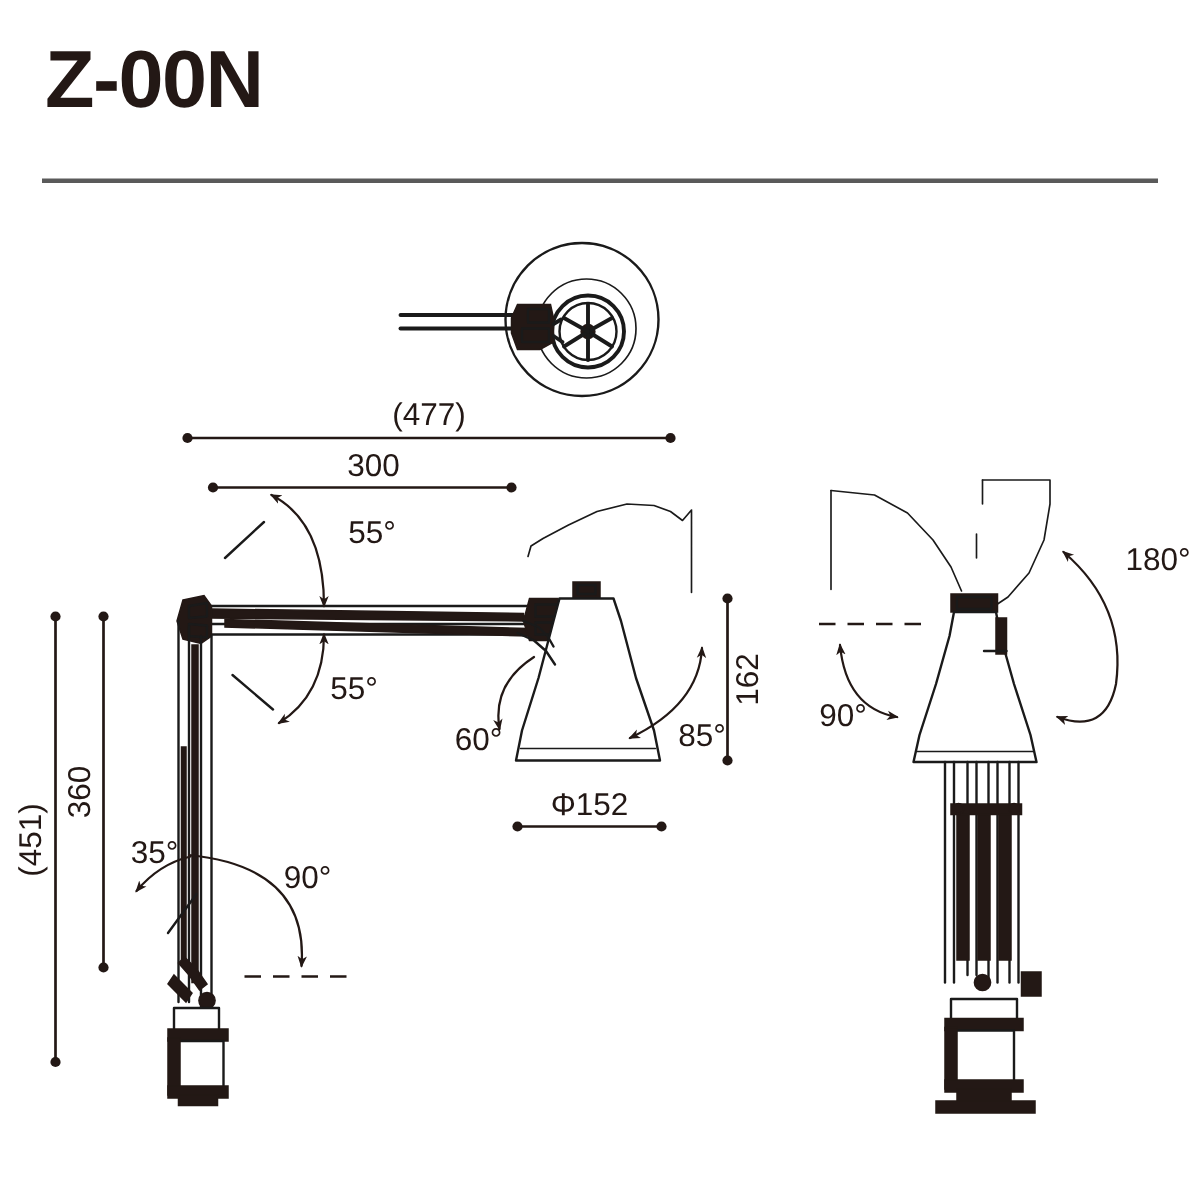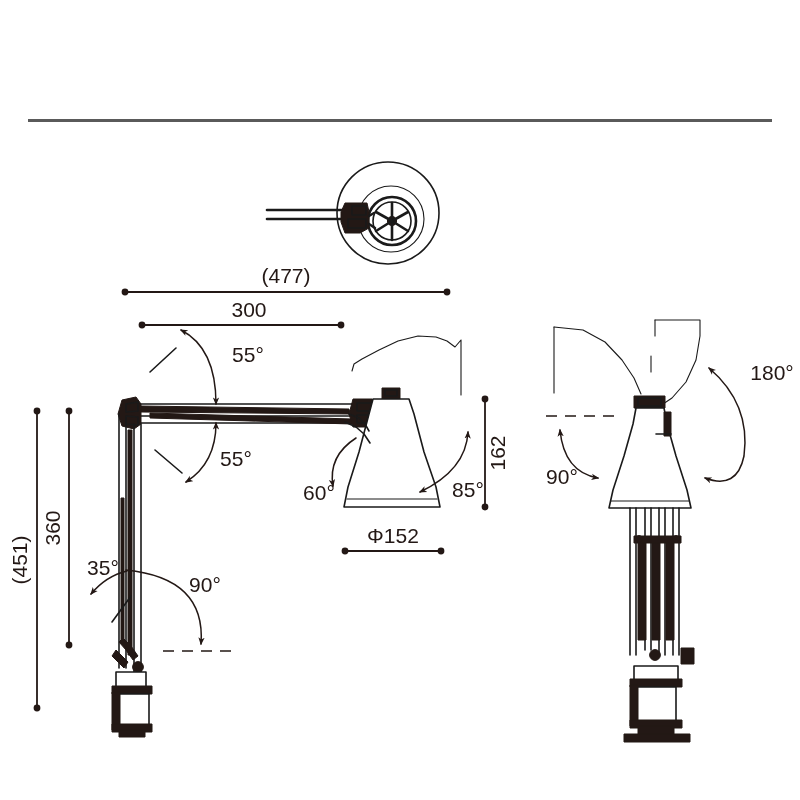--- a/index.html
+++ b/index.html
@@ -40,20 +40,21 @@
   svg text {
     font-family: "Liberation Sans", sans-serif;
     fill: #231815;
   }
 </style>
 </head>
 <body>
 
 <div id="page">
 
+  <div id="title">Z-00N</div>
   <div id="rule"></div>
 
   <svg id="drawing" viewBox="0 0 800 800">
     <defs>
       <style>
         .ln   { fill:none; stroke:#1a1a1a; stroke-width:1.6; stroke-linecap:round; stroke-linejoin:round; }
         .ln-t { fill:none; stroke:#1a1a1a; stroke-width:1.1; stroke-linecap:round; stroke-linejoin:round; }
         .ln-h { fill:none; stroke:#1a1a1a; stroke-width:2.6; stroke-linecap:round; stroke-linejoin:round; }
         .fillw{ fill:#ffffff; stroke:#1a1a1a; stroke-width:1.6; stroke-linejoin:round; }
         .fillk{ fill:#231815; stroke:#231815; stroke-width:1; }

